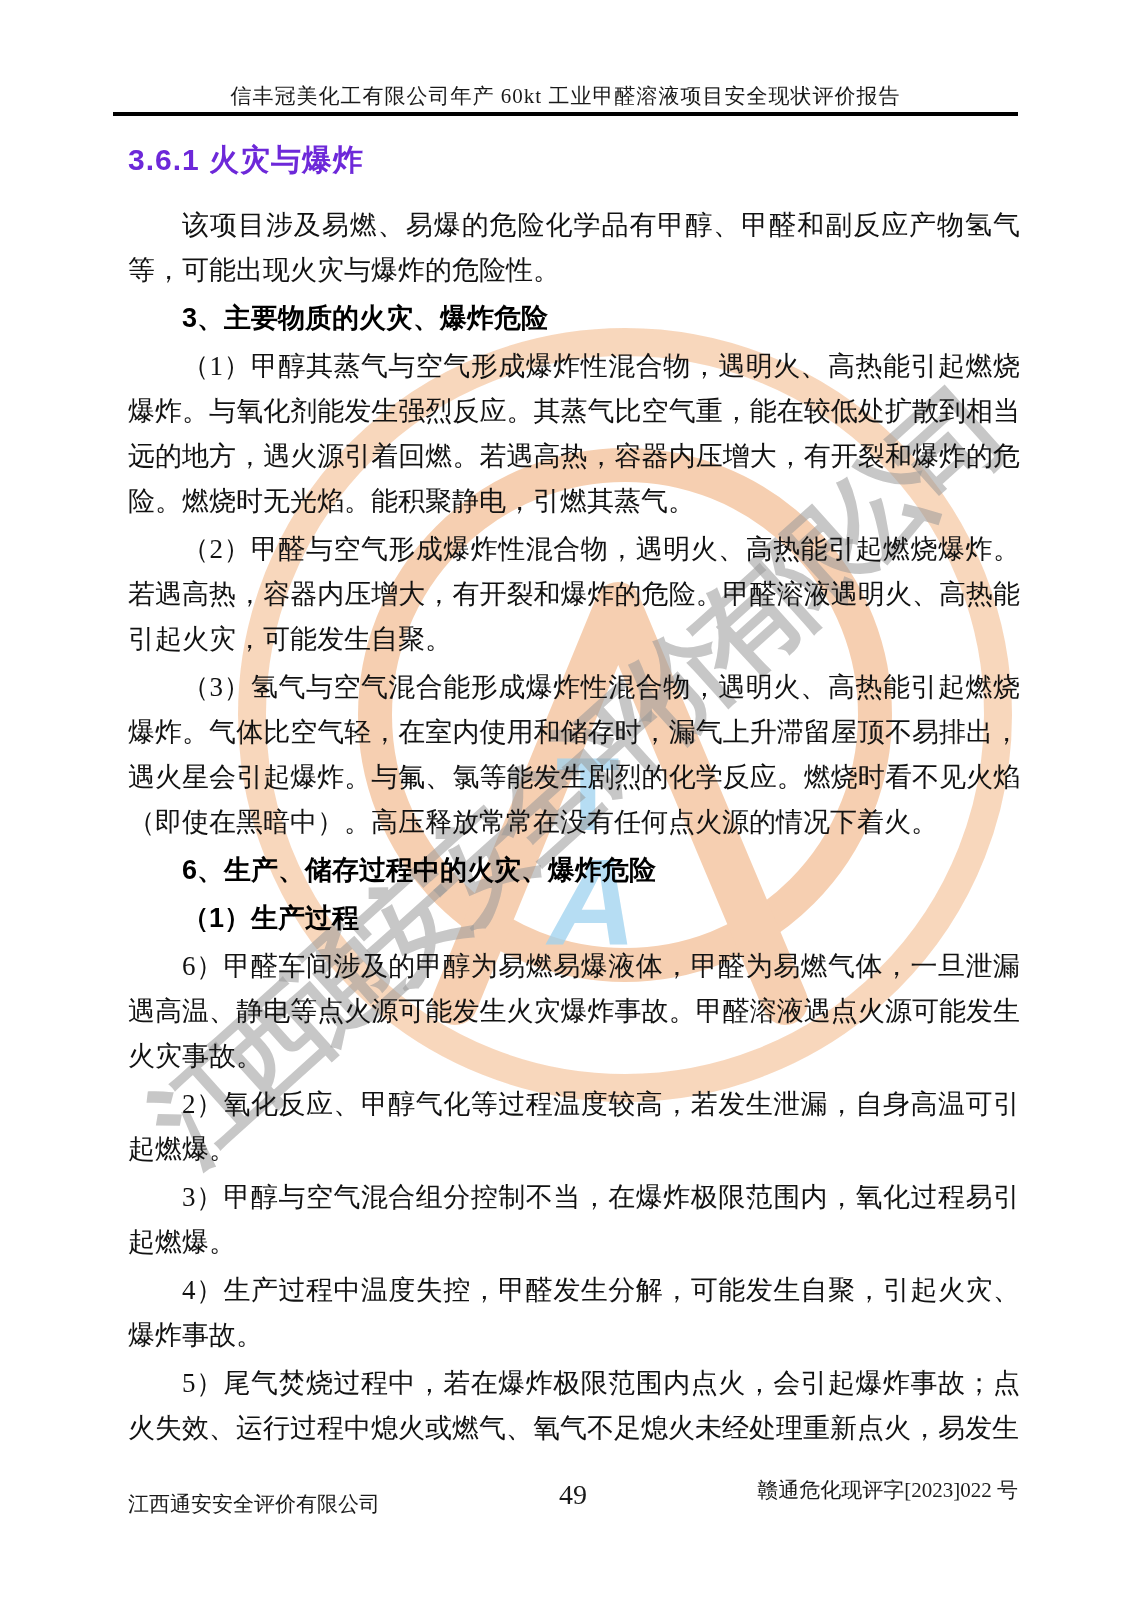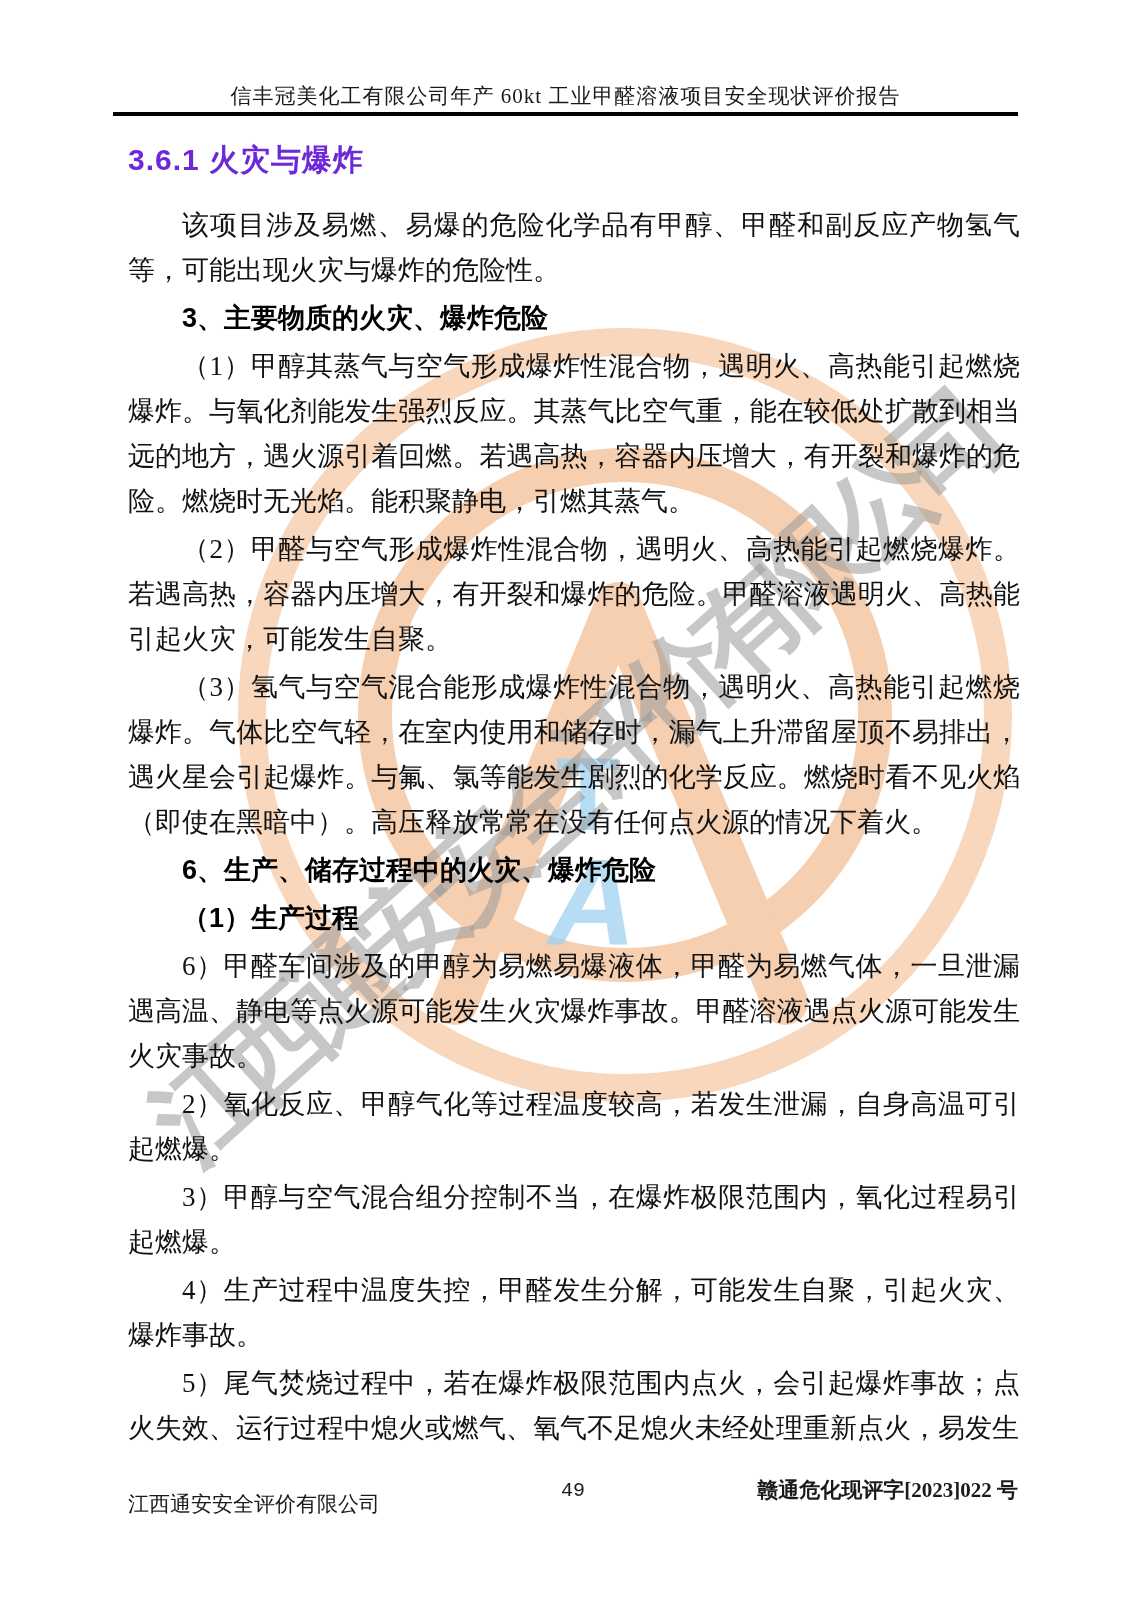--- a/index.html
+++ b/index.html
@@ -41,22 +41,22 @@
     font-size:27px;line-height:45px;text-align:justify;text-indent:2em;
     margin:0 0 3px 0;color:#121212;
   }
   .para.bold{
     font-family:"Liberation Sans","DejaVu Sans",sans-serif;font-weight:bold;color:#000;
   }
   .doc-footer{
     position:absolute;left:128px;top:1476px;width:890px;height:30px;font-size:21px;color:#1a1a1a;
   }
   .footer-left{position:absolute;left:0;top:0;margin-top:14px;}
-  .footer-page{position:absolute;left:0;right:0;text-align:center;top:3px;font-size:20px;font-family:Liberation Mono, monospace;}
-  .footer-right{position:absolute;right:0;top:0;font-weight:bold;}
+  .footer-page{position:absolute;left:0;right:0;text-align:center;top:3px;font-size:28px;}
+  .footer-right{position:absolute;right:0;top:0;}
 </style>
 </head>
 <body>
 
 <div class="page">
 
   <div class="wm-layer">
     <svg class="wm-logo-svg" width="1131" height="1600" viewBox="0 0 1131 1600">
       <g stroke="#f4c49e" fill="none" opacity="0.8">
         <circle cx="625" cy="715" r="373" stroke-width="28" opacity="0.85"></circle>

